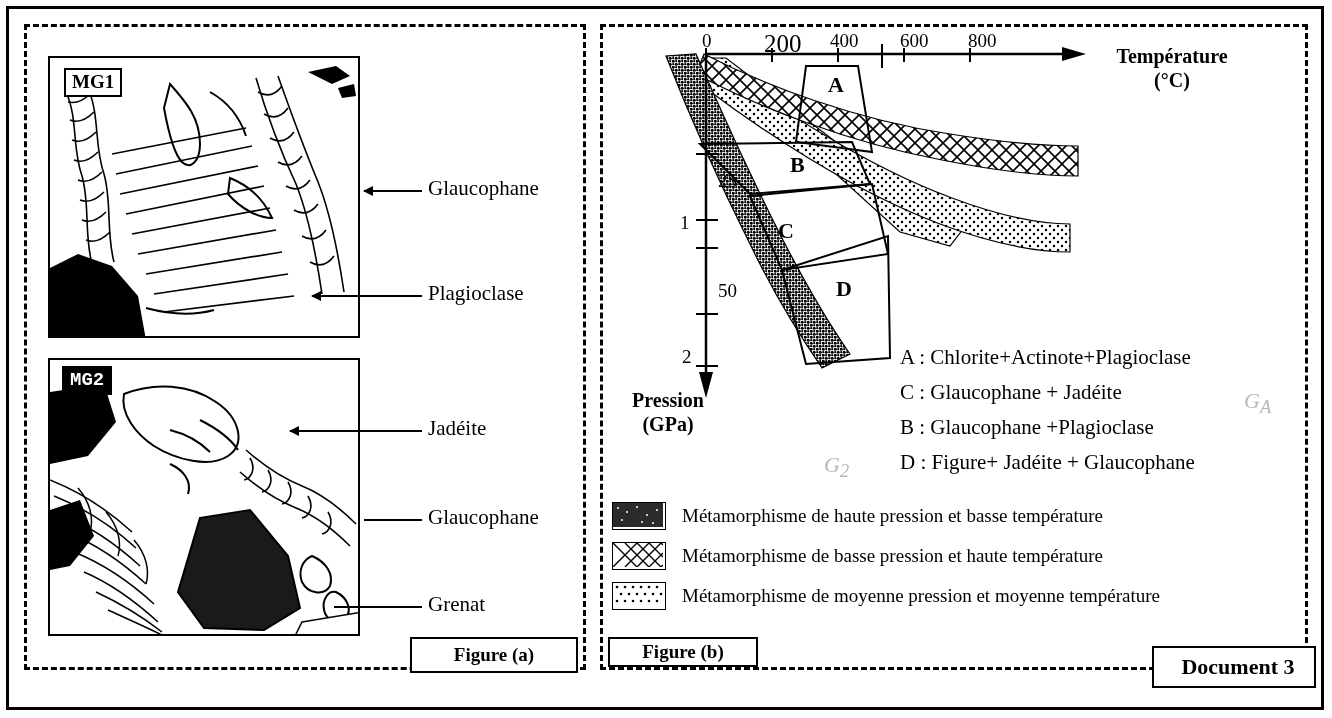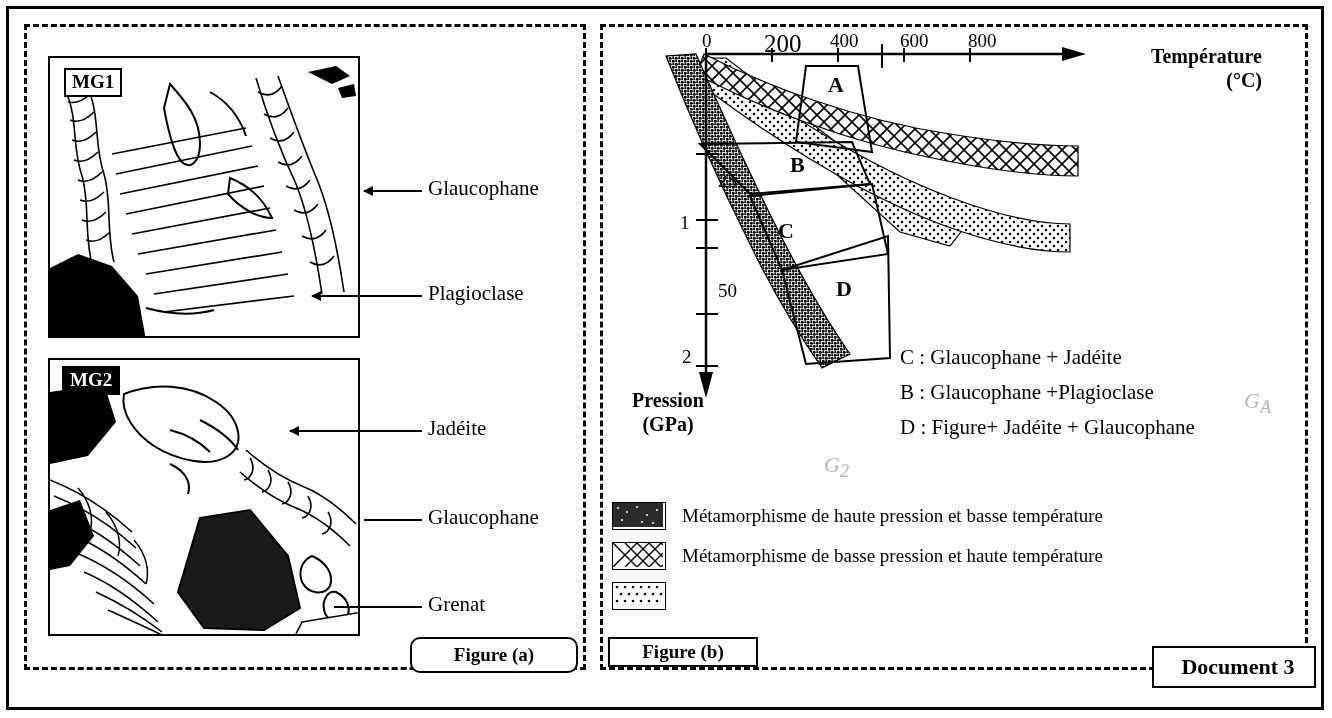--- a/index.html
+++ b/index.html
@@ -50,38 +50,38 @@
     position: absolute;
     border: 2px solid #000;
     background: #fff;
     font-weight: bold;
     font-size: 19px;
     display: flex;
     align-items: center;
     justify-content: center;
     box-sizing: border-box;
   }
-  #caption-a { left: 410px; top: 637px; width: 168px; height: 36px; border-radius: 10px; }
+  #caption-a { left: 410px; top: 637px; width: 168px; height: 36px; }
   #caption-b { left: 608px; top: 637px; width: 150px; height: 30px; }
   #caption-doc {
     left: 1152px; top: 646px; width: 164px; height: 42px;
     font-size: 22px;
     padding-left: 8px;
   }
 
   
   .micro {
     position: absolute;
     border: 2px solid #000;
     background: #fff;
     overflow: hidden;
     box-sizing: border-box;
   }
   #micro-mg1 { left: 48px; top: 56px; width: 312px; height: 282px; }
-  #micro-mg2 { left: 48px; top: 358px; width: 312px; height: 278px; }
+  #micro-mg2 { left: 48px; top: 358px; width: 312px; height: 278px; font-family: Liberation Mono, monospace; }
 
   .micro-label {
     position: absolute;
     z-index: 5;
     font-weight: bold;
     font-size: 19px;
     padding: 1px 6px 2px 6px;
     border: 2px solid #000;
     background: #fff;
   }
@@ -375,33 +375,34 @@
   <div class="anno" style="left:718px; top:170px; font-size:19px;">25</div>
   <div class="anno" style="left:680px; top:212px; font-size:19px;">1</div>
   <div class="anno" style="left:718px; top:280px; font-size:19px;">50</div>
   <div class="anno" style="left:682px; top:346px; font-size:19px;">2</div>
 
   <div class="anno" style="left:828px; top:72px; font-weight:bold; font-size:22px;">A</div>
   <div class="anno" style="left:790px; top:152px; font-weight:bold; font-size:22px;">B</div>
   <div class="anno" style="left:778px; top:218px; font-weight:bold; font-size:22px;">C</div>
   <div class="anno" style="left:836px; top:276px; font-weight:bold; font-size:22px;">D</div>
 
-  <div class="axis-title" style="left:1082px; top:44px; width:180px;text-align:right;">
+  <div class="axis-title" style="left:1082px; top:44px; width:180px;">
     <span>Température</span><br>
     <span>(°C)</span>
   </div>
   <div class="axis-title" style="left:608px; top:388px; width:120px;">
     <span>Pression</span><br>
     <span>(GPa)</span>
   </div>
 
   <div class="ghost" style="left:1244px; top:388px;text-align:center;">G<sub>A</sub></div>
   <div class="ghost" style="left:824px; top:452px;">G<sub>2</sub></div>
 
   <div class="zone-list">
+    <div>A : Chlorite+Actinote+Plagioclase</div>
     <div>C : Glaucophane + Jadéite</div>
     <div>B : Glaucophane +Plagioclase</div>
     <div>D : Figure+ Jadéite + Glaucophane</div>
   </div>
 
   <div class="legend-box">
     <div class="legend-row">
       <span class="legend-swatch">
         <svg width="50" height="24">
             <rect width="50" height="24" fill="#2b2b2b"></rect>
@@ -450,19 +451,20 @@
               <circle cx="48" cy="11" r="1.3"></circle>
         <circle cx="4" cy="18" r="1.3"></circle>
               <circle cx="12" cy="18" r="1.3"></circle>
               <circle cx="20" cy="18" r="1.3"></circle>
               <circle cx="28" cy="18" r="1.3"></circle>
               <circle cx="36" cy="18" r="1.3"></circle>
               <circle cx="44" cy="18" r="1.3"></circle>
             </g>
           </svg>
       </span>
+      <span class="legend-text">Métamorphisme de moyenne pression et moyenne température</span>
     </div>
   </div>
 
   <div class="caption-box" id="caption-b">Figure (b)</div>
   <div class="caption-box" id="caption-doc">Document 3</div>
 
 </div>
 
 </body></html>

